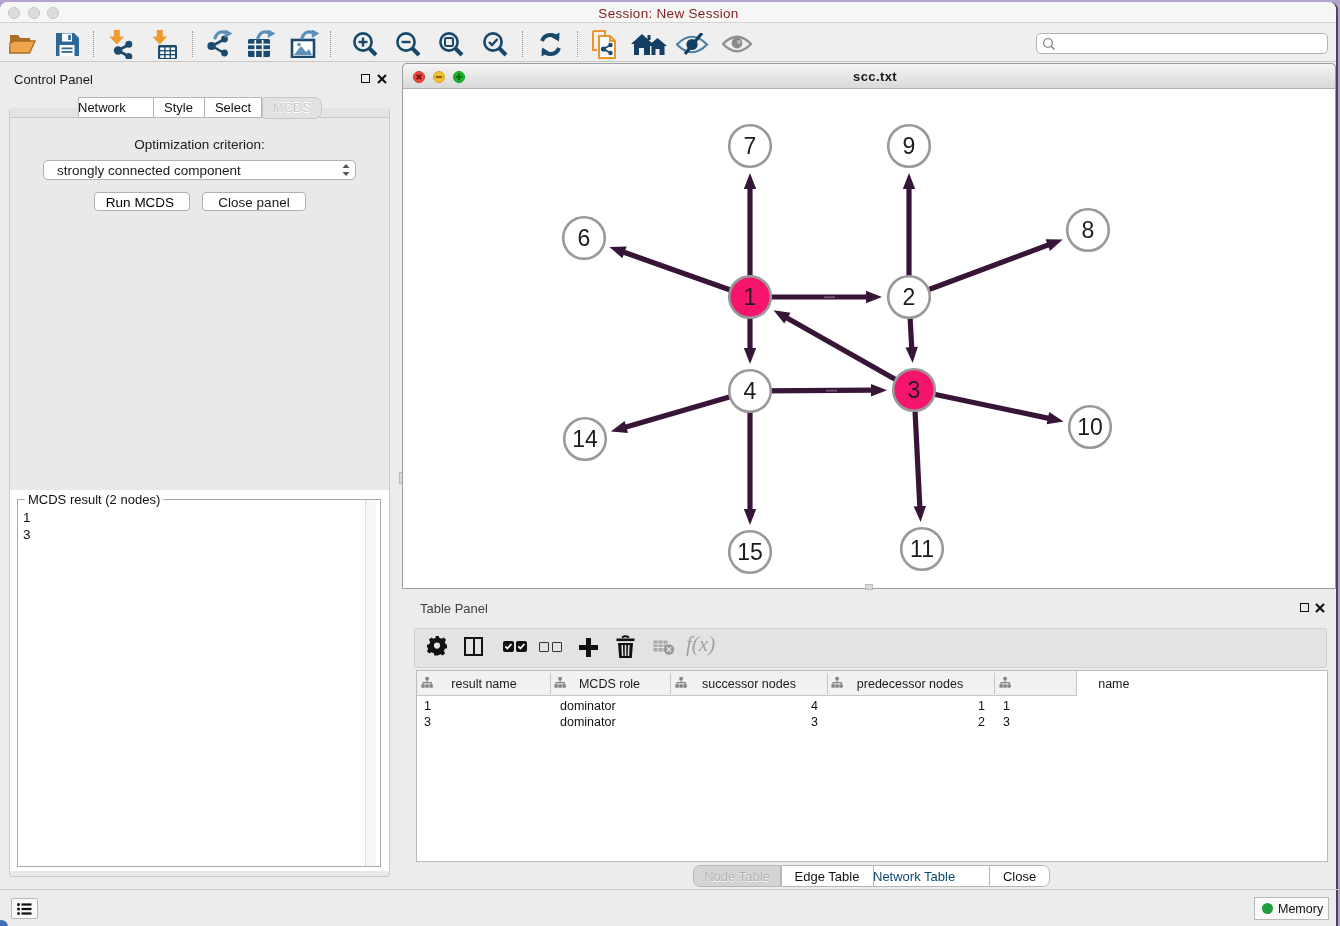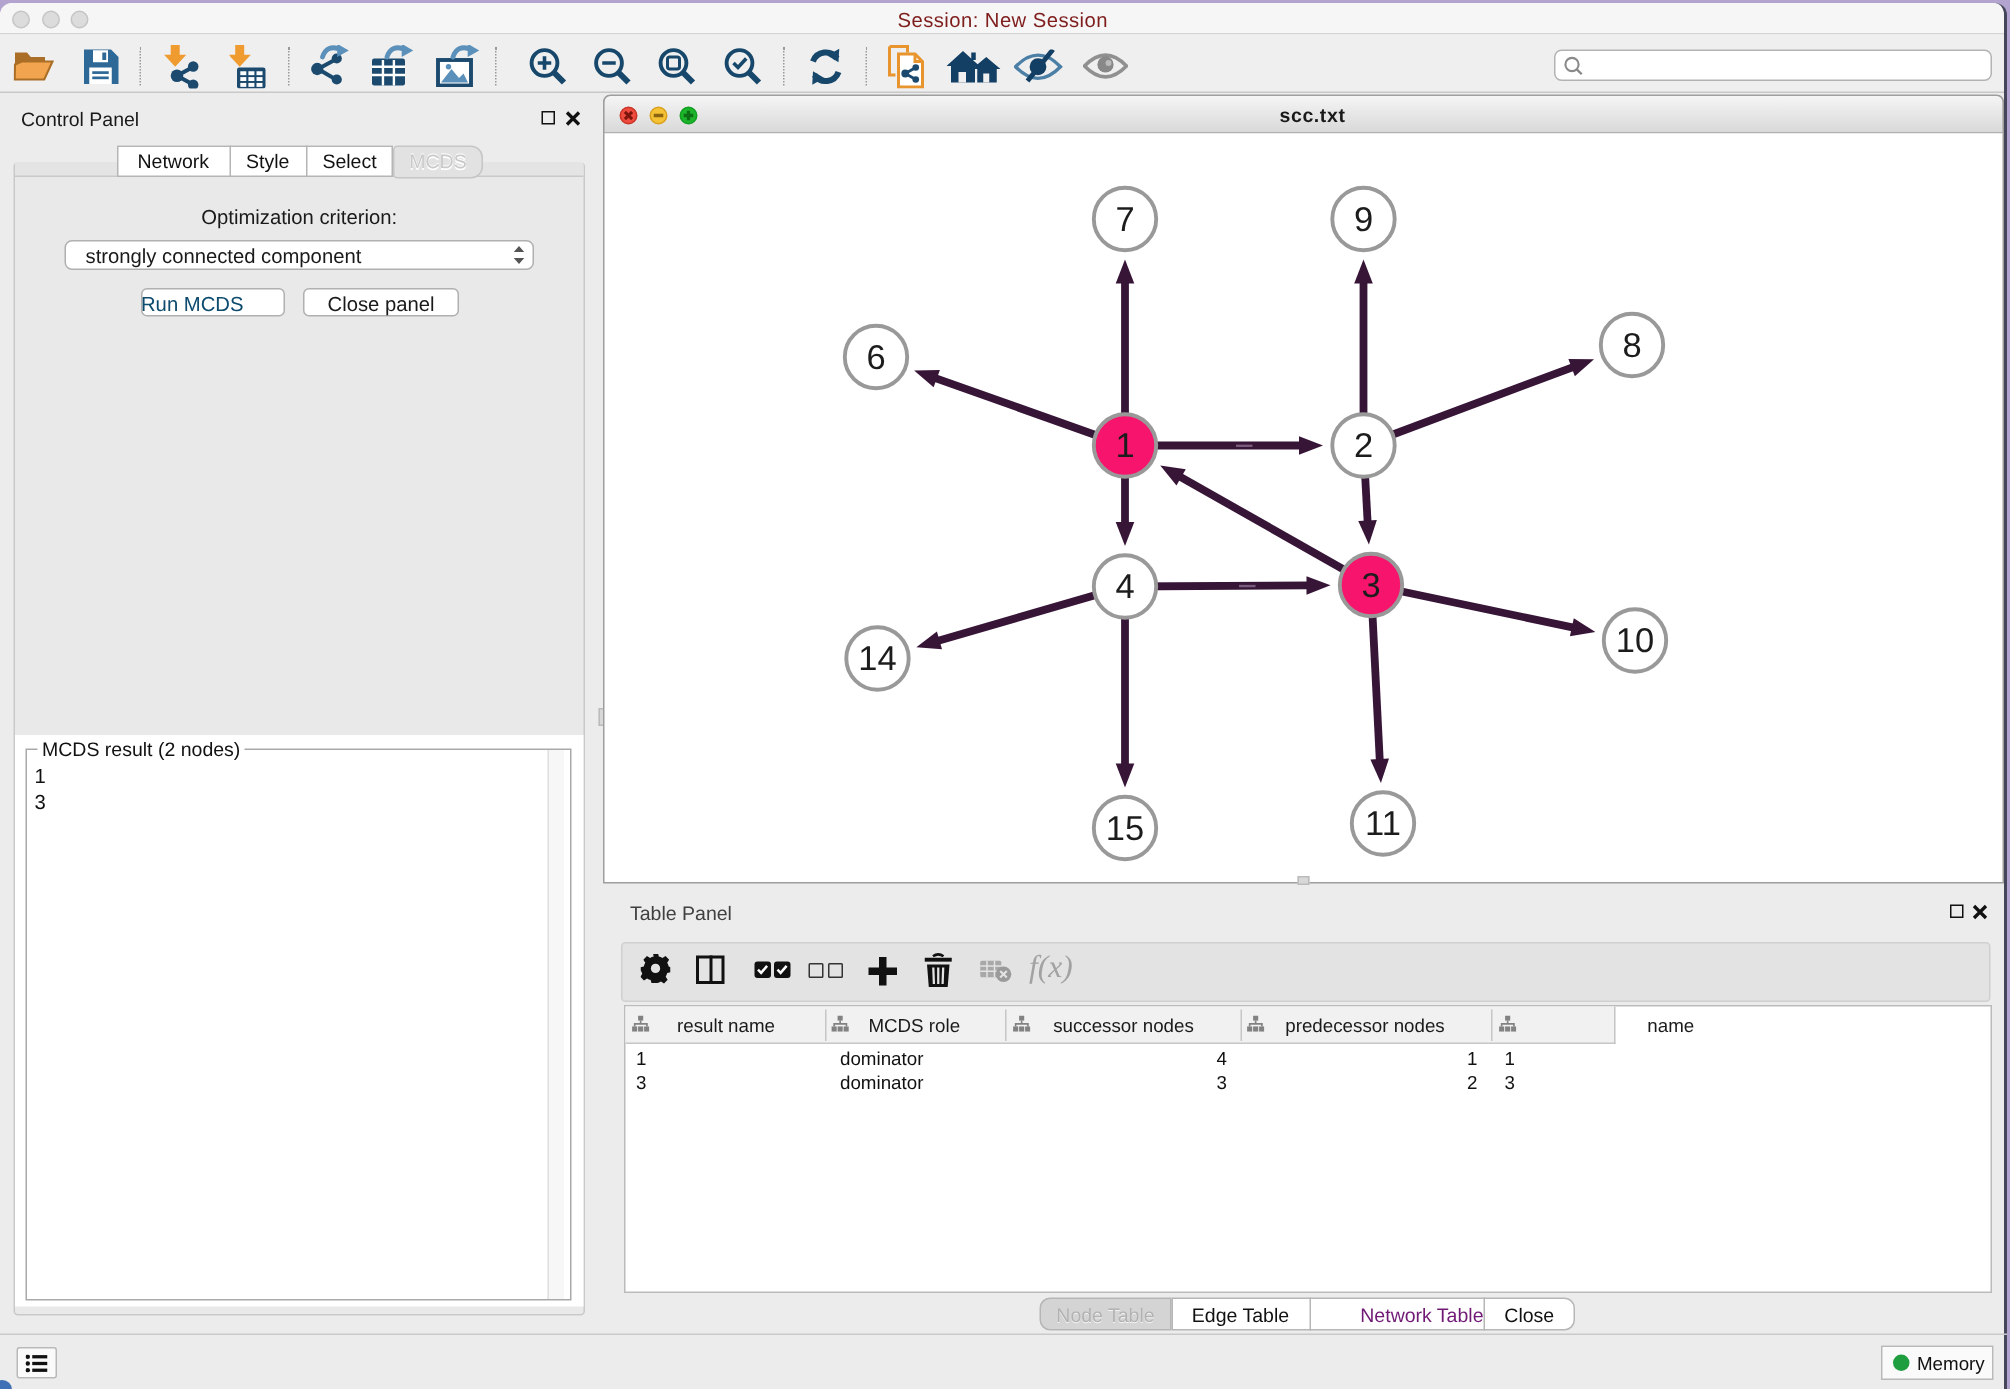--- a/index.html
+++ b/index.html
@@ -151,33 +151,33 @@
 <div class="txt" style="left:14px;top:72px;font-size:13px;color:#1a1a1a">Control Panel</div>
 <div class="abs" style="left:361px;top:74px;width:9px;height:9px;border:1.4px solid #111"></div>
 <svg class="abs" style="left:376px;top:73px" width="12" height="12" viewBox="0 0 12 12">
     <path d="M2 2 L10 10 M10 2 L2 10" stroke="#111" stroke-width="2.2"></path>
   </svg>
 <div class="abs" style="left:9px;top:108px;width:381px;height:769px;background:#e9e9e9;border:1px solid #c9c9c9;border-radius:3px"></div>
 <div class="abs" style="left:10px;top:108px;width:379px;height:10px;background:#e4e4e4;border-bottom:1px solid #c9c9c9"></div>
 <div class="abs" style="left:78px;top:97px;width:184px;height:21px;background:#fff;border:1px solid #b5b5b5"></div>
 <div class="abs" style="left:153px;top:97px;width:1px;height:21px;background:#b5b5b5"></div>
 <div class="abs" style="left:204px;top:97px;width:1px;height:21px;background:#b5b5b5"></div>
-<div class="txt" style="left:78px;top:100px;width:75px;text-align:center;font-size:13px;color:#111">Network</div>
+<div class="txt" style="left:78px;top:100px;width:75px;font-size:13px;color:#111">Network</div>
 <div class="txt" style="left:153px;top:100px;width:51px;text-align:center;font-size:13px;color:#111">Style</div>
 <div class="txt" style="left:204px;top:100px;width:58px;text-align:center;font-size:13px;color:#111">Select</div>
 <div class="abs" style="left:262px;top:97px;width:60px;height:22px;background:#e2e2e2;border:1px solid #c6c6c6;border-radius:3px 8px 8px 3px"></div>
 <div class="txt" style="left:262px;top:100px;width:60px;text-align:center;font-size:13px;color:#c9c9c9;text-shadow:0 1px 0 #fff,0 -1px 0 #fff">MCDS</div>
 <div class="txt" style="left:9px;top:137px;width:381px;text-align:center;font-size:13.5px;color:#1a1a1a">Optimization criterion:</div>
 <div class="abs" style="left:43px;top:160px;width:313px;height:20px;background:#fff;border:1px solid #b0b0b0;border-radius:5px"></div>
 <div class="txt" style="left:57px;top:163px;font-size:13.5px;color:#1a1a1a">strongly connected component</div>
 <svg class="abs" style="left:340px;top:162px" width="12" height="16" viewBox="0 0 12 16">
     <path d="M2.5 6 L6 2 L9.5 6 z M2.5 10 L6 14 L9.5 10 z" fill="#555"></path>
   </svg>
 <div class="abs" style="left:94px;top:192px;width:96px;height:19px;background:#fff;border:1px solid #b0b0b0;border-radius:4px"></div>
-<div class="txt" style="left:94px;top:195px;width:92px;font-size:13.5px;color:#0c4a6e">Run MCDS</div>
+<div class="txt" style="left:94px;top:195px;width:92px;text-align:center;font-size:13.5px;color:#000000">Run MCDS</div>
 <div class="abs" style="left:202px;top:192px;width:104px;height:19px;background:#fff;border:1px solid #b0b0b0;border-radius:4px"></div>
 <div class="txt" style="left:202px;top:195px;width:104px;text-align:center;font-size:13.5px;color:#1a1a1a">Close panel</div>
 <div class="abs" style="left:10px;top:490px;width:379px;height:381px;background:#fff"></div>
 <div class="abs" style="left:17px;top:499px;width:364px;height:368px;border:1px solid #a9a9a9"></div>
 <div class="txt" style="left:25px;top:492px;font-size:13px;color:#111;background:#fff;padding:0 3px">MCDS result (2 nodes)</div>
 <div class="txt" style="left:23px;top:509px;font-size:13.5px;color:#111;line-height:17px">1<br>3</div>
 <div class="abs" style="left:365px;top:500px;width:11px;height:366px;background:#f7f7f7;border-left:1px solid #e0e0e0"></div>
 <div class="abs" style="left:399px;top:472px;width:7px;height:12px;background:#d8d8d8;border:1px solid #bbb"></div>
 <div class="abs" style="left:402px;top:63px;width:934px;height:526px;background:#fff;border:1px solid #9e9e9e;border-radius:5px 5px 0 0"></div>
 <div class="abs" style="left:402px;top:63px;width:934px;height:26px;background:linear-gradient(#f5f5f5,#d9d9d9);border:1px solid #9e9e9e;border-bottom:1px solid #b0b0b0;border-radius:5px 5px 0 0"></div>
@@ -353,21 +353,21 @@
 <div class="txt" style="left:560px;top:715px;font-size:12.5px;color:#111">dominator</div>
 <div class="txt" style="left:694px;top:715px;width:124px;text-align:right;font-size:12.5px;color:#111">3</div>
 <div class="txt" style="left:848px;top:715px;width:137px;text-align:right;font-size:12.5px;color:#111">2</div>
 <div class="txt" style="left:1003px;top:715px;font-size:12.5px;color:#111">3</div>
 <div class="abs" style="left:693px;top:865px;width:88px;height:22px;background:#d4d4d4;border:1px solid #b6b6b6;border-radius:7px 0 0 7px"></div>
 <div class="txt" style="left:693px;top:869px;width:88px;text-align:center;font-size:13px;color:#b2b2b2;text-shadow:0 1px 0 #f5f5f5">Node Table</div>
 <div class="abs" style="left:781px;top:865px;width:269px;height:22px;background:#fff;border:1px solid #b6b6b6;border-radius:0 7px 7px 0"></div>
 <div class="abs" style="left:873px;top:865px;width:1px;height:22px;background:#b6b6b6"></div>
 <div class="abs" style="left:989px;top:865px;width:1px;height:22px;background:#b6b6b6"></div>
 <div class="txt" style="left:781px;top:869px;width:92px;text-align:center;font-size:13px;color:#111">Edge Table</div>
-<div class="txt" style="left:873px;top:869px;width:116px;text-align:right;font-size:13px;color:#701a75">Network Table</div>
+<div class="txt" style="left:873px;top:869px;width:116px;text-align:left;font-size:13px;color:#0c4a6e">Network Table</div>
 <div class="txt" style="left:989px;top:869px;width:61px;text-align:center;font-size:13px;color:#111">Close</div>
 <div class="abs" style="left:0;top:889px;width:1338px;height:1px;background:#c9c9c9"></div>
 <div class="abs" style="left:11px;top:898px;width:27px;height:21px;background:#fafafa;border:1px solid #b9b9b9;border-radius:2px"></div>
 <svg class="abs" style="left:17px;top:903px" width="15" height="12" viewBox="0 0 15 12">
     <g fill="#111">
       <circle cx="1.5" cy="1.5" r="1.5"></circle>
       <circle cx="1.5" cy="6" r="1.5"></circle>
       <circle cx="1.5" cy="10.5" r="1.5"></circle>
       <rect x="4.5" y="0.4" width="10" height="2.2"></rect>
       <rect x="4.5" y="4.9" width="10" height="2.2"></rect>

